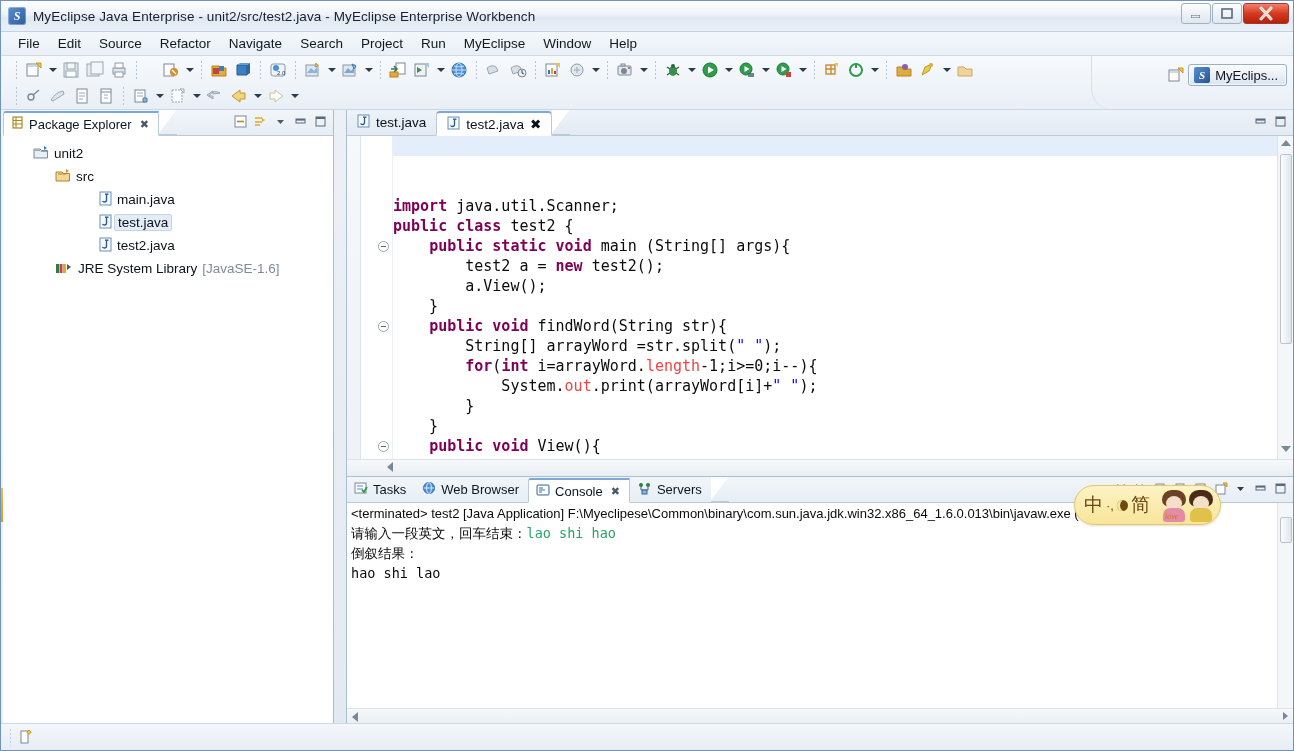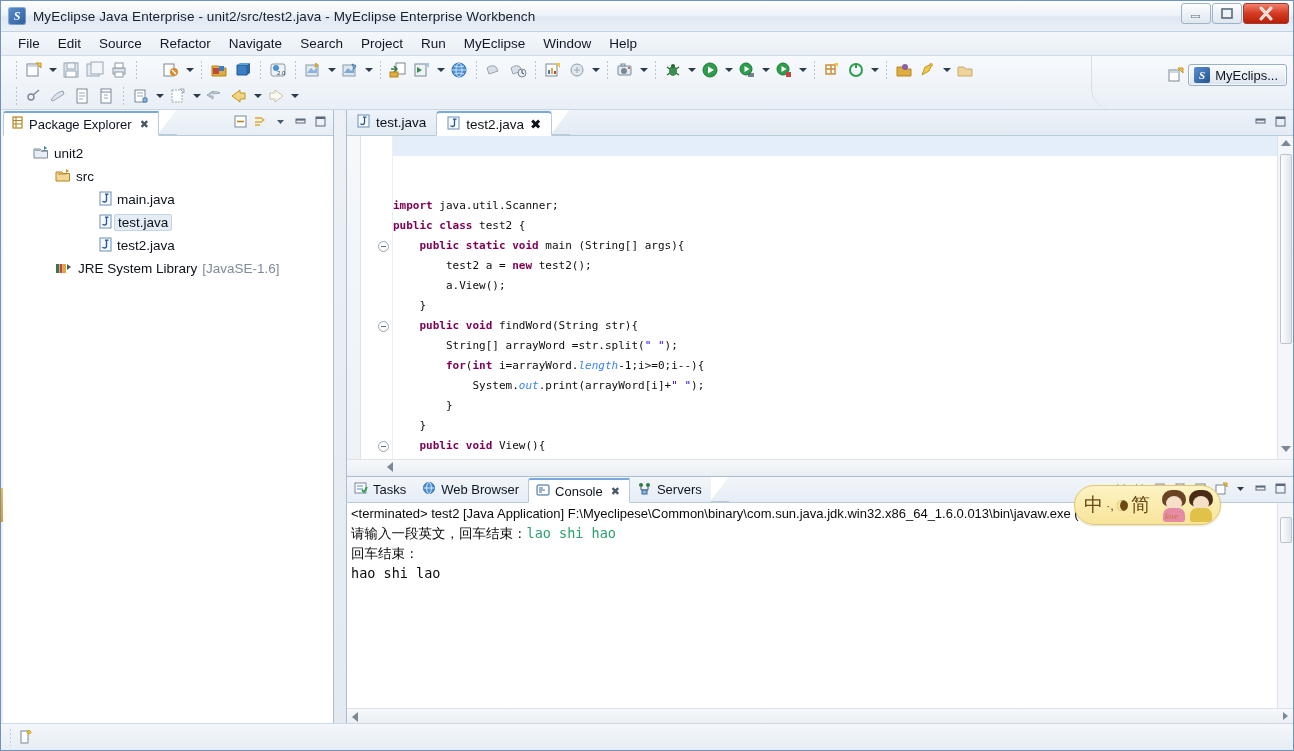--- a/index.html
+++ b/index.html
@@ -128,26 +128,26 @@
   .gutter { width:32px; background:#fff; border-right:1px solid #eceff2;
     position:relative; flex:none; }
   .gutter .fold { position:absolute; left:17px; width:11px; height:11px;
     border:1px solid #9aa7b4; border-radius:50%; background:#fff; }
   .gutter .fold:after { content:""; position:absolute; left:2px; top:4px;
     width:5px; height:1px; background:#5c6b7a; }
   .marker-col { width:14px; background:linear-gradient(#f6f8fa,#eef2f6);
     border-right:1px solid #dde3ea; flex:none; }
   .code { position:relative; flex:1; overflow:hidden;
     font-family:"DejaVu Sans Mono","Liberation Mono",monospace;
-    font-size:11px; line-height:20px; color:#0b0b0b; padding-top:0; }
+    font-size:15px; line-height:20px; color:#0b0b0b; padding-top:0; }
   .code .ln { white-space:pre; height:20px; }
   .hl-line { background:#e4eefb; }
   .kw { color:#7f0055; font-weight:bold; }
   .str { color:#2a00ff; }
-  .fld { color:#3b82f6; font-style:italic; }
+  .fld { color:#ef4444; }
   .vscroll { width:16px; background:#f4f6f9; border-left:1px solid #dde3ea;
     position:relative; flex:none; }
   .vscroll .thumb { position:absolute; left:2px; width:12px;
     background:linear-gradient(to right,#fdfdfe,#dfe5ec);
     border:1px solid #b9c4cf; border-radius:2px; }
   .vscroll .sb-up, .vscroll .sb-down { position:absolute; left:3px; width:10px; height:8px; }
   .sb-up:after { content:""; display:block; border-left:5px solid transparent;
     border-right:5px solid transparent; border-bottom:6px solid #7b8896; }
   .sb-down:after { content:""; display:block; border-left:5px solid transparent;
     border-right:5px solid transparent; border-top:6px solid #7b8896; }
@@ -849,21 +849,21 @@
                 <rect x="2" y="2" width="9" height="9" fill="none" stroke="#5a6a7a"></rect>
                 <rect x="2" y="2" width="9" height="2" fill="#5a6a7a"></rect>
               </svg>
           </div>
         </div>
       </div>
 
       <div class="console-body">
         <div class="console-line head">&lt;terminated&gt; test2 [Java Application] F:\Myeclipese\Common\binary\com.sun.java.jdk.win32.x86_64_1.6.0.013\bin\javaw.exe (20</div>
         <div class="console-line"><span>请输入一段英文，回车结束：</span><span class="cin">lao shi hao</span></div>
-        <div class="console-line"><span>回车结束：</span></div>
+        <div class="console-line"><span>倒叙结果：</span></div>
         <div class="console-line"><span>hao shi lao</span></div>
 
         <div class="cscroll-v">
           <div class="thumb"></div>
         </div>
         <div class="cscroll-h">
           <div class="hs-left" style="margin-left:2px"></div>
           <div>
             <svg width="10" height="10" viewBox="0 0 10 10">
                 <path d="M3 1 l5 4 -5 4z" fill="#7b8896"></path>

